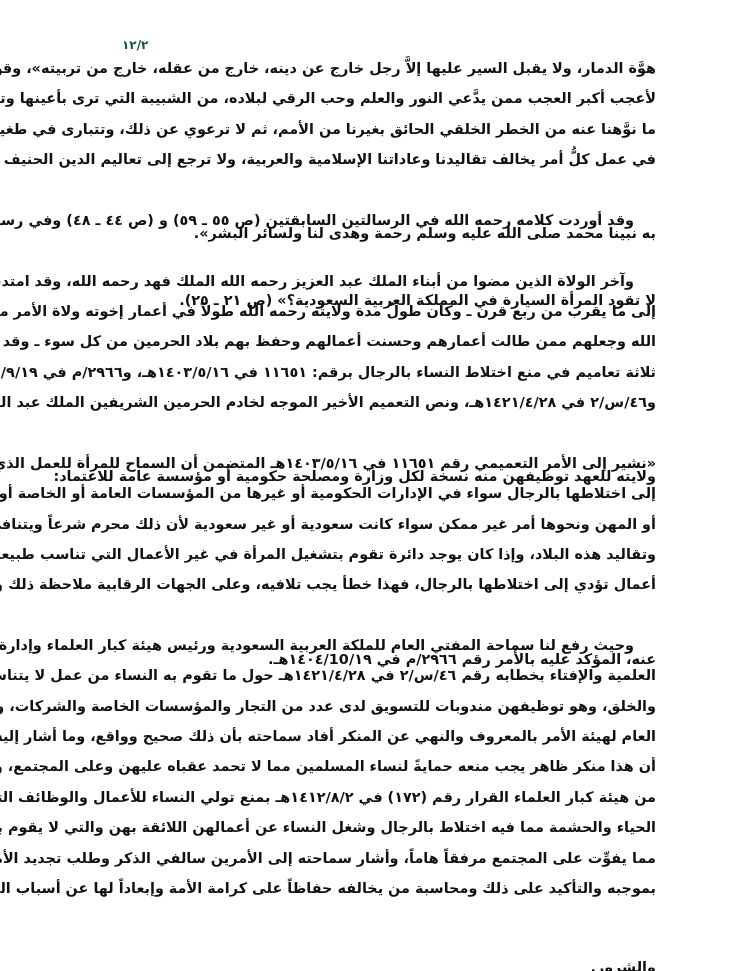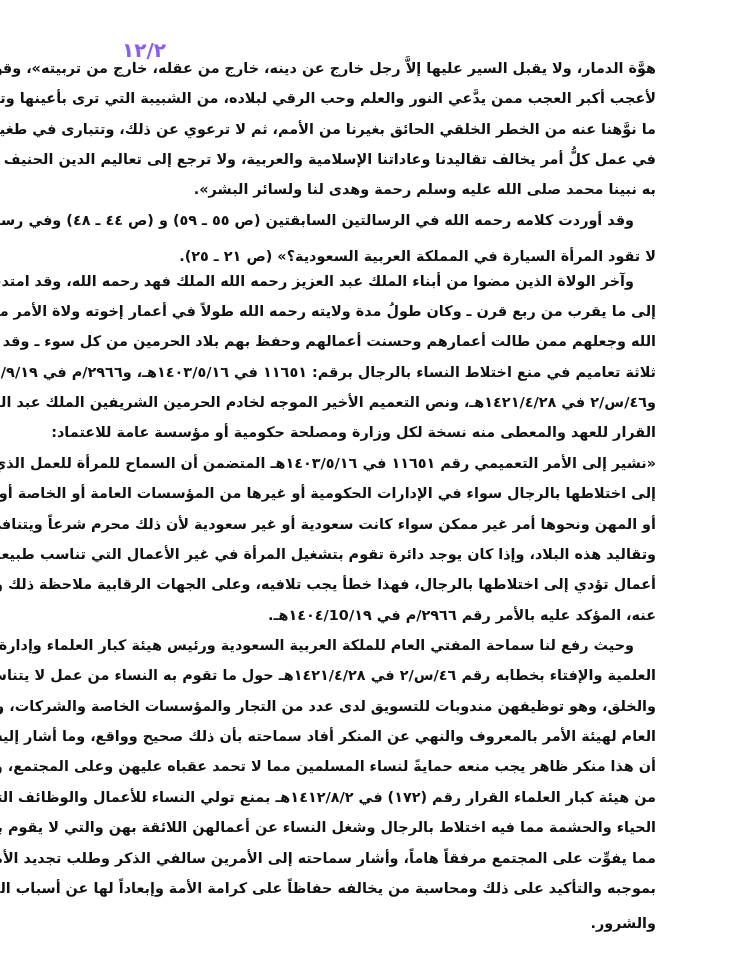--- a/index.html
+++ b/index.html
@@ -19,39 +19,40 @@
       position: absolute;
       left: 96px;
       top: 0;
       width: 560px;
       direction: rtl;
     }
     .page-number {
       position: absolute;
       left: 122px;
       top: 38px;
-      font-size: 20px;
+      font-size: 12px;
       font-weight: bold;
       direction: rtl;
-      color: #8b5cf6;
+      color: #14532d;
     }
     .line {
       position: absolute;
       right: 0;
       width: 560px;
       font-size: 14.4px;
       font-weight: bold;
       line-height: 20px;
       white-space: nowrap;
       text-align: justify;
       text-align-last: justify;
       direction: rtl;
     }
     .line.last {
       text-align-last: right;
+      margin-top: 44px;
     }
     .line.indent {
       width: 538px;
       right: 22px;
     }
   </style>
 </head>
 <body>
 
 <div class="page-number">١٢/٢</div>
@@ -62,21 +63,21 @@
     <div class="line" style="top: 118.736px;">ما نوَّهنا عنه من الخطر الخلقي الحائق بغيرنا من الأمم، ثم لا ترعوي عن ذلك، وتتبارى في طغيانها، وتستمر</div>
     <div class="line" style="top: 149.104px;">في عمل كلُّ أمر يخالف تقاليدنا وعاداتنا الإسلامية والعربية، ولا ترجع إلى تعاليم الدين الحنيف الذي جاءنا</div>
     <div class="line last" style="top: 179.472px;">به نبينا محمد صلى الله عليه وسلم رحمة وهدى لنا ولسائر البشر».</div>
     <div class="line indent" style="top: 209.84px;">وقد أوردت كلامه رحمه الله في الرسالتين السابقتين (ص ٥٥ ـ ٥٩) و (ص ٤٤ ـ ٤٨) وفي رسالة: «لماذا</div>
     <div class="line last" style="top: 246px;">لا تقود المرأة السيارة في المملكة العربية السعودية؟» (ص ٢١ ـ ٢٥).</div>
     <div class="line indent" style="top: 270.576px;">وآخر الولاة الذين مضوا من أبناء الملك عبد العزيز رحمه الله الملك فهد رحمه الله، وقد امتدت ولايته</div>
     <div class="line" style="top: 300.944px;">إلى ما يقرب من ربع قرن ـ وكان طولُ مدة ولايته رحمه الله طولاً في أعمار إخوته ولاة الأمر من بعده حفظهم</div>
     <div class="line" style="top: 331.312px;">الله وجعلهم ممن طالت أعمارهم وحسنت أعمالهم وحفظ بهم بلاد الحرمين من كل سوء ـ وقد أصدر فيها</div>
     <div class="line" style="top: 361.68px;">ثلاثة تعاميم في منع اختلاط النساء بالرجال برقم: ١١٦٥١ في ١٤٠٣/٥/١٦هـ، و٢٩٦٦/م في ١٤٠٤/٩/١٩هـ،</div>
     <div class="line" style="top: 392.048px;">و٤٦/س/٢ في ١٤٢١/٤/٢٨هـ، ونص التعميم الأخير الموجه لخادم الحرمين الشريفين الملك عبد الله إبان</div>
-    <div class="line last" style="top: 422.416px;">القرار للعهد والمعطى منه نسخة لكل وزارة ومصلحة حكومية أو مؤسسة عامة للاعتماد:</div>
+    <div class="line last" style="top: 422.416px;">ولايته للعهد توظيفهن منه نسخة لكل وزارة ومصلحة حكومية أو مؤسسة عامة للاعتماد:</div>
     <div class="line" style="top: 452.784px;">«نشير إلى الأمر التعميمي رقم ١١٦٥١ في ١٤٠٣/٥/١٦هـ المتضمن أن السماح للمرأة للعمل الذي يؤدي</div>
     <div class="line" style="top: 483.152px;">إلى اختلاطها بالرجال سواء في الإدارات الحكومية أو غيرها من المؤسسات العامة أو الخاصة أو الشركات</div>
     <div class="line" style="top: 513.52px;">أو المهن ونحوها أمر غير ممكن سواء كانت سعودية أو غير سعودية لأن ذلك محرم شرعاً ويتنافى مع عادات</div>
     <div class="line" style="top: 543.888px;">وتقاليد هذه البلاد، وإذا كان يوجد دائرة تقوم بتشغيل المرأة في غير الأعمال التي تناسب طبيعتها أو في</div>
     <div class="line" style="top: 574.256px;">أعمال تؤدي إلى اختلاطها بالرجال، فهذا خطأ يجب تلافيه، وعلى الجهات الرقابية ملاحظة ذلك والرفع</div>
     <div class="line last" style="top: 604.624px;">عنه، المؤكد عليه بالأمر رقم ٢٩٦٦/م في ١٤٠٤/10/١٩هـ.</div>
     <div class="line indent" style="top: 634.992px;">وحيث رفع لنا سماحة المفتي العام للملكة العربية السعودية ورئيس هيئة كبار العلماء وإدارة البحوث</div>
     <div class="line" style="top: 665.36px;">العلمية والإفتاء بخطابه رقم ٤٦/س/٢ في ١٤٢١/٤/٢٨هـ حول ما تقوم به النساء من عمل لا يتناسب مع الدين</div>
     <div class="line" style="top: 695.728px;">والخلق، وهو توظيفهن مندوبات للتسويق لدى عدد من التجار والمؤسسات الخاصة والشركات، وأن الرئيس</div>
     <div class="line" style="top: 726.096px;">العام لهيئة الأمر بالمعروف والنهي عن المنكر أفاد سماحته بأن ذلك صحيح وواقع، وما أشار إليه سماحته من</div>

